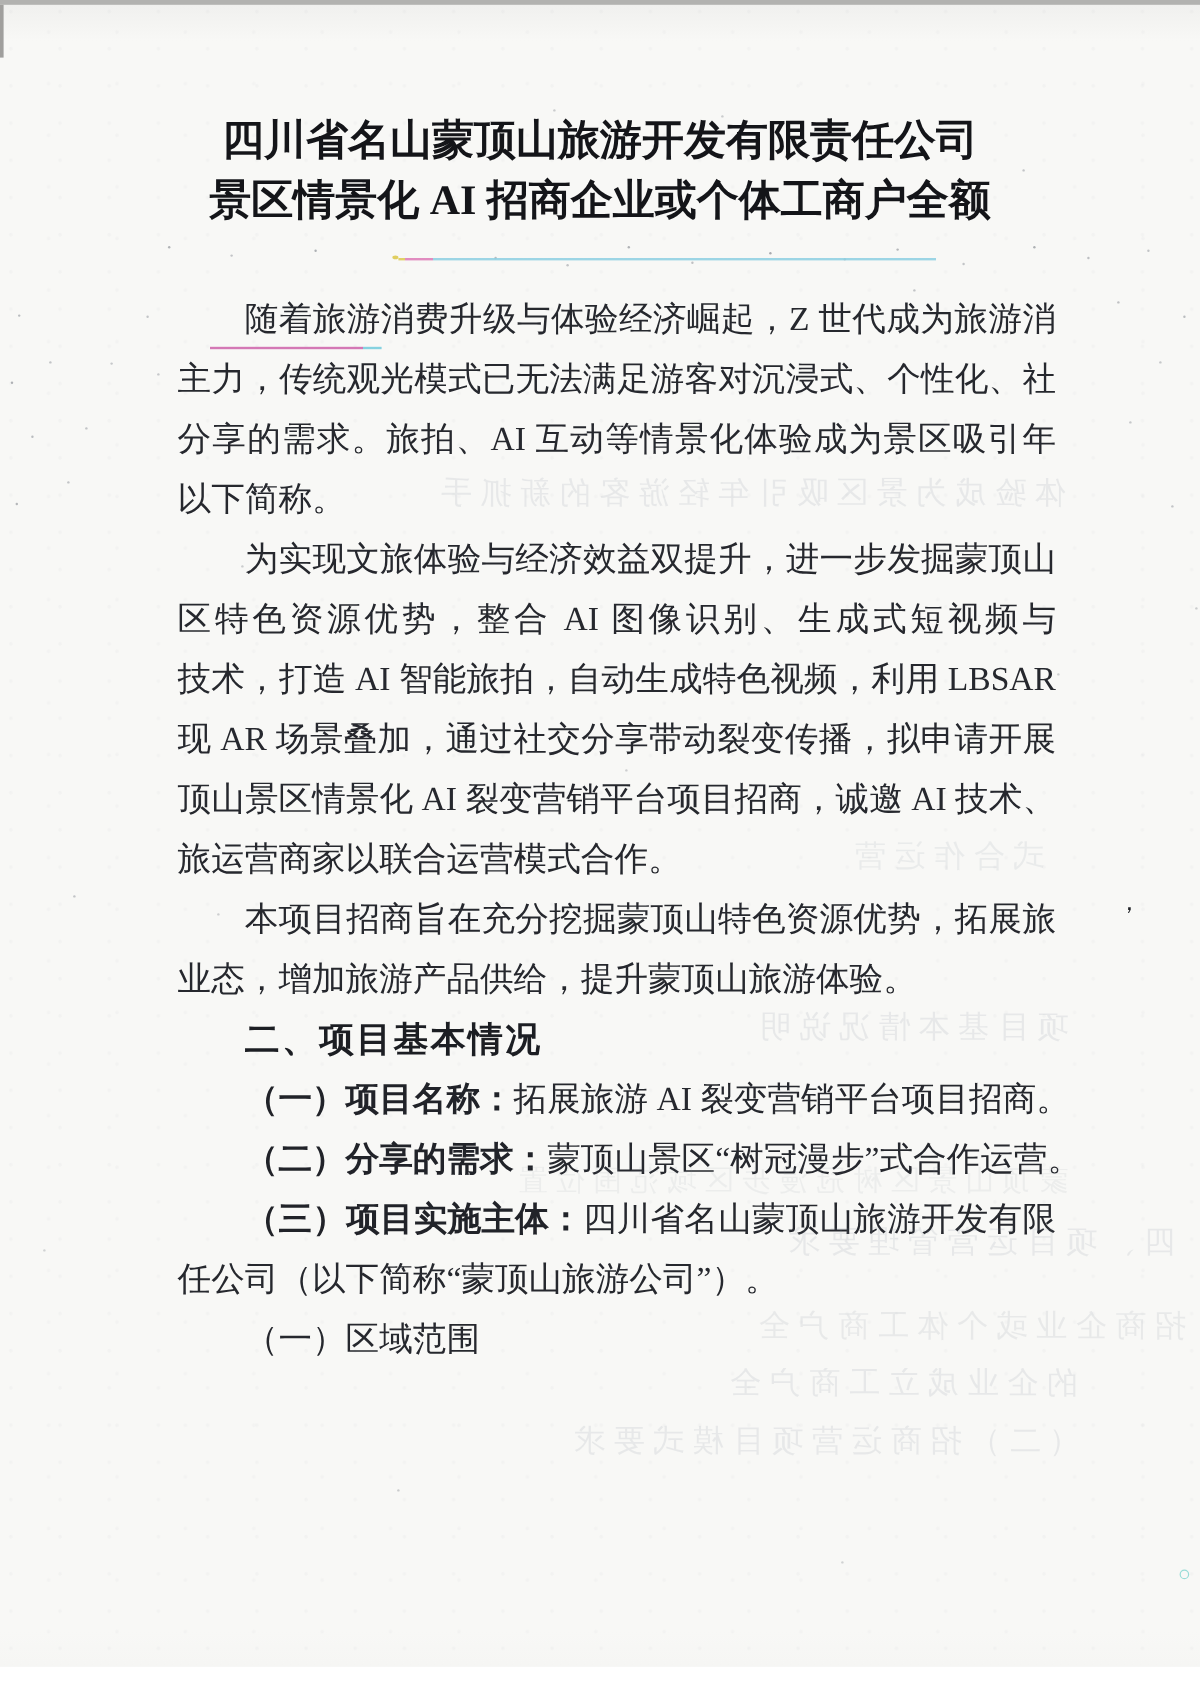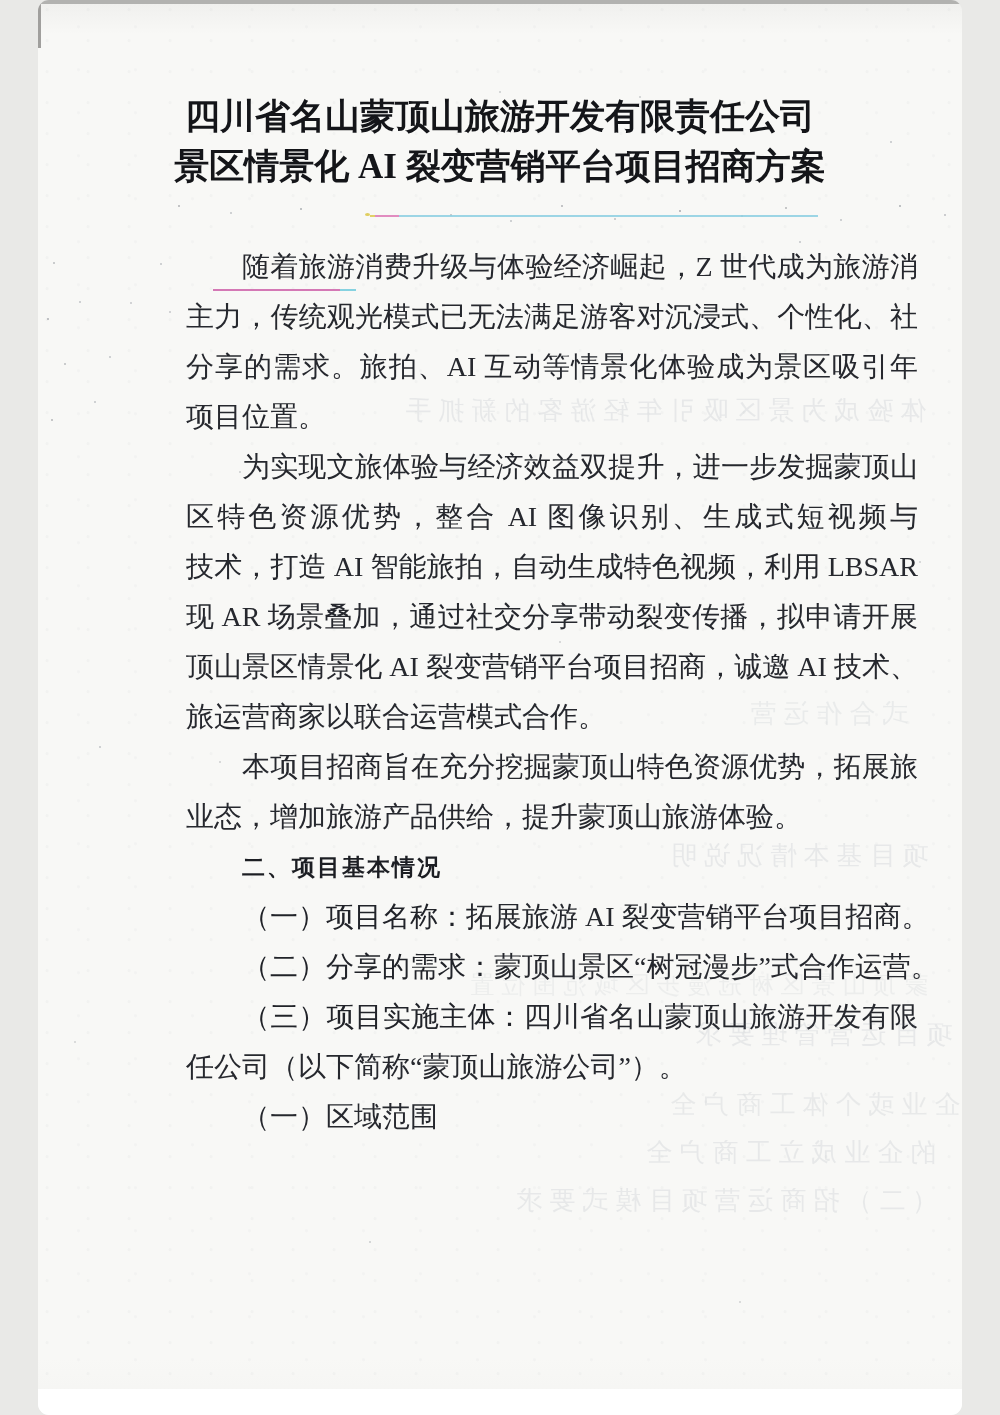--- a/index.html
+++ b/index.html
@@ -1,27 +1,26 @@
 <!DOCTYPE html>
 <html><head>
 <meta charset="utf-8">
 <style>
   html,body{margin:0;padding:0;background:#e9e9e7;}
   .page{
     position:relative;
-    width:924px;height:1415px;
+    width:1000px;height:1415px;
     margin:0 auto;
     overflow:hidden;
     font-family:"Liberation Serif","DejaVu Serif",serif;
     color:#26282e;
     background:
       radial-gradient(circle at 22% 31%, rgba(118,126,140,.045) 0 1px, transparent 2px) 0 0/41px 31px,
       radial-gradient(circle at 71% 62%, rgba(118,126,140,.038) 0 1px, transparent 2px) 0 0/57px 43px,
       linear-gradient(#efefed 0,#f8f8f6 34px,#f8f8f6 96%,#f4f4f2 100%);
-    border-radius: 11px;
   }
   .edge-top{position:absolute;left:0;top:0;width:100%;height:4px;background:#b2b2b0;}
   .edge-left{position:absolute;left:0;top:4px;width:3px;height:44px;background:#a09f9d;}
   .edge-bottom{position:absolute;left:0;top:1389px;width:100%;height:26px;background:#ffffff;}
 
   .title{
     position:absolute;left:0;top:92px;width:100%;
     text-align:center;font-weight:700;font-size:35px;line-height:50px;
     color:#141519;letter-spacing:0;
   }
@@ -37,25 +36,25 @@
   }
 
   .doc{
     position:absolute;left:148px;top:242px;width:732px;
     font-size:28px;
   }
   .ln{height:50px;line-height:50px;white-space:nowrap;}
   .j{text-align:justify;text-align-last:justify;white-space:normal;overflow:hidden;}
   .ind{text-indent:56px;}
   .h{
-    font-family:Liberation Sans, sans-serif;
-    font-weight:700;font-size:23px;color:#1c1e23;text-indent:56px;
+    font-family:Liberation Serif, serif;
+    font-weight:700;font-size:29px;color:#1c1e23;text-indent:56px;
     letter-spacing:2px;
   }
-  .lb{font-weight:400;color:#212329;}
+  .lb{font-weight:700;color:#212329;}
 
   .ghost{
     position:absolute;color:#7c8795;opacity:.13;
     transform:scaleX(-1);filter:blur(.6px);
     font-size:26px;letter-spacing:7px;line-height:26px;white-space:nowrap;
     overflow:hidden;
   }
   .speckles{
     position:absolute;left:0;top:0;width:2px;height:2px;border-radius:50%;
     box-shadow:
@@ -90,32 +89,32 @@
 <body>
 
 <div class="page">
 
   <div class="edge-top"></div>
   <div class="edge-left"></div>
   <div class="speckles"></div>
 
   <div class="title">
     <div>四川省名山蒙顶山旅游开发有限责任公司</div>
-    <div>景区情景化 AI 裂变营销平台项目招商方案</div>
+    <div>景区情景化 AI 招商企业或个体工商户全额</div>
   </div>
 
   <div class="dot-yellow"></div>
   <div class="rule-main"></div>
   <div class="rule-pink"></div>
 
   <div class="doc">
     <div class="ln j ind">随着旅游消费升级与体验经济崛起，Z 世代成为旅游消费</div>
     <div class="ln j">主力，传统观光模式已无法满足游客对沉浸式、个性化、社交</div>
     <div class="ln j">分享的需求。旅拍、AI 互动等情景化体验成为景区吸引年轻游</div>
-    <div class="ln">项目位置。</div>
+    <div class="ln">以下简称。</div>
 
     <div class="ln j ind">为实现文旅体验与经济效益双提升，进一步发掘蒙顶山景</div>
     <div class="ln j">区特色资源优势，整合 AI 图像识别、生成式短视频与 LBSAR</div>
     <div class="ln j">技术，打造 AI 智能旅拍，自动生成特色视频，利用 LBSAR 实</div>
     <div class="ln j">现 AR 场景叠加，通过社交分享带动裂变传播，拟申请开展蒙</div>
     <div class="ln j">顶山景区情景化 AI 裂变营销平台项目招商，诚邀 AI 技术、文</div>
     <div class="ln">旅运营商家以联合运营模式合作。</div>
 
     <div class="ln j ind">本项目招商旨在充分挖掘蒙顶山特色资源优势，拓展旅游</div>
     <div class="ln">业态，增加旅游产品供给，提升蒙顶山旅游体验。</div>

